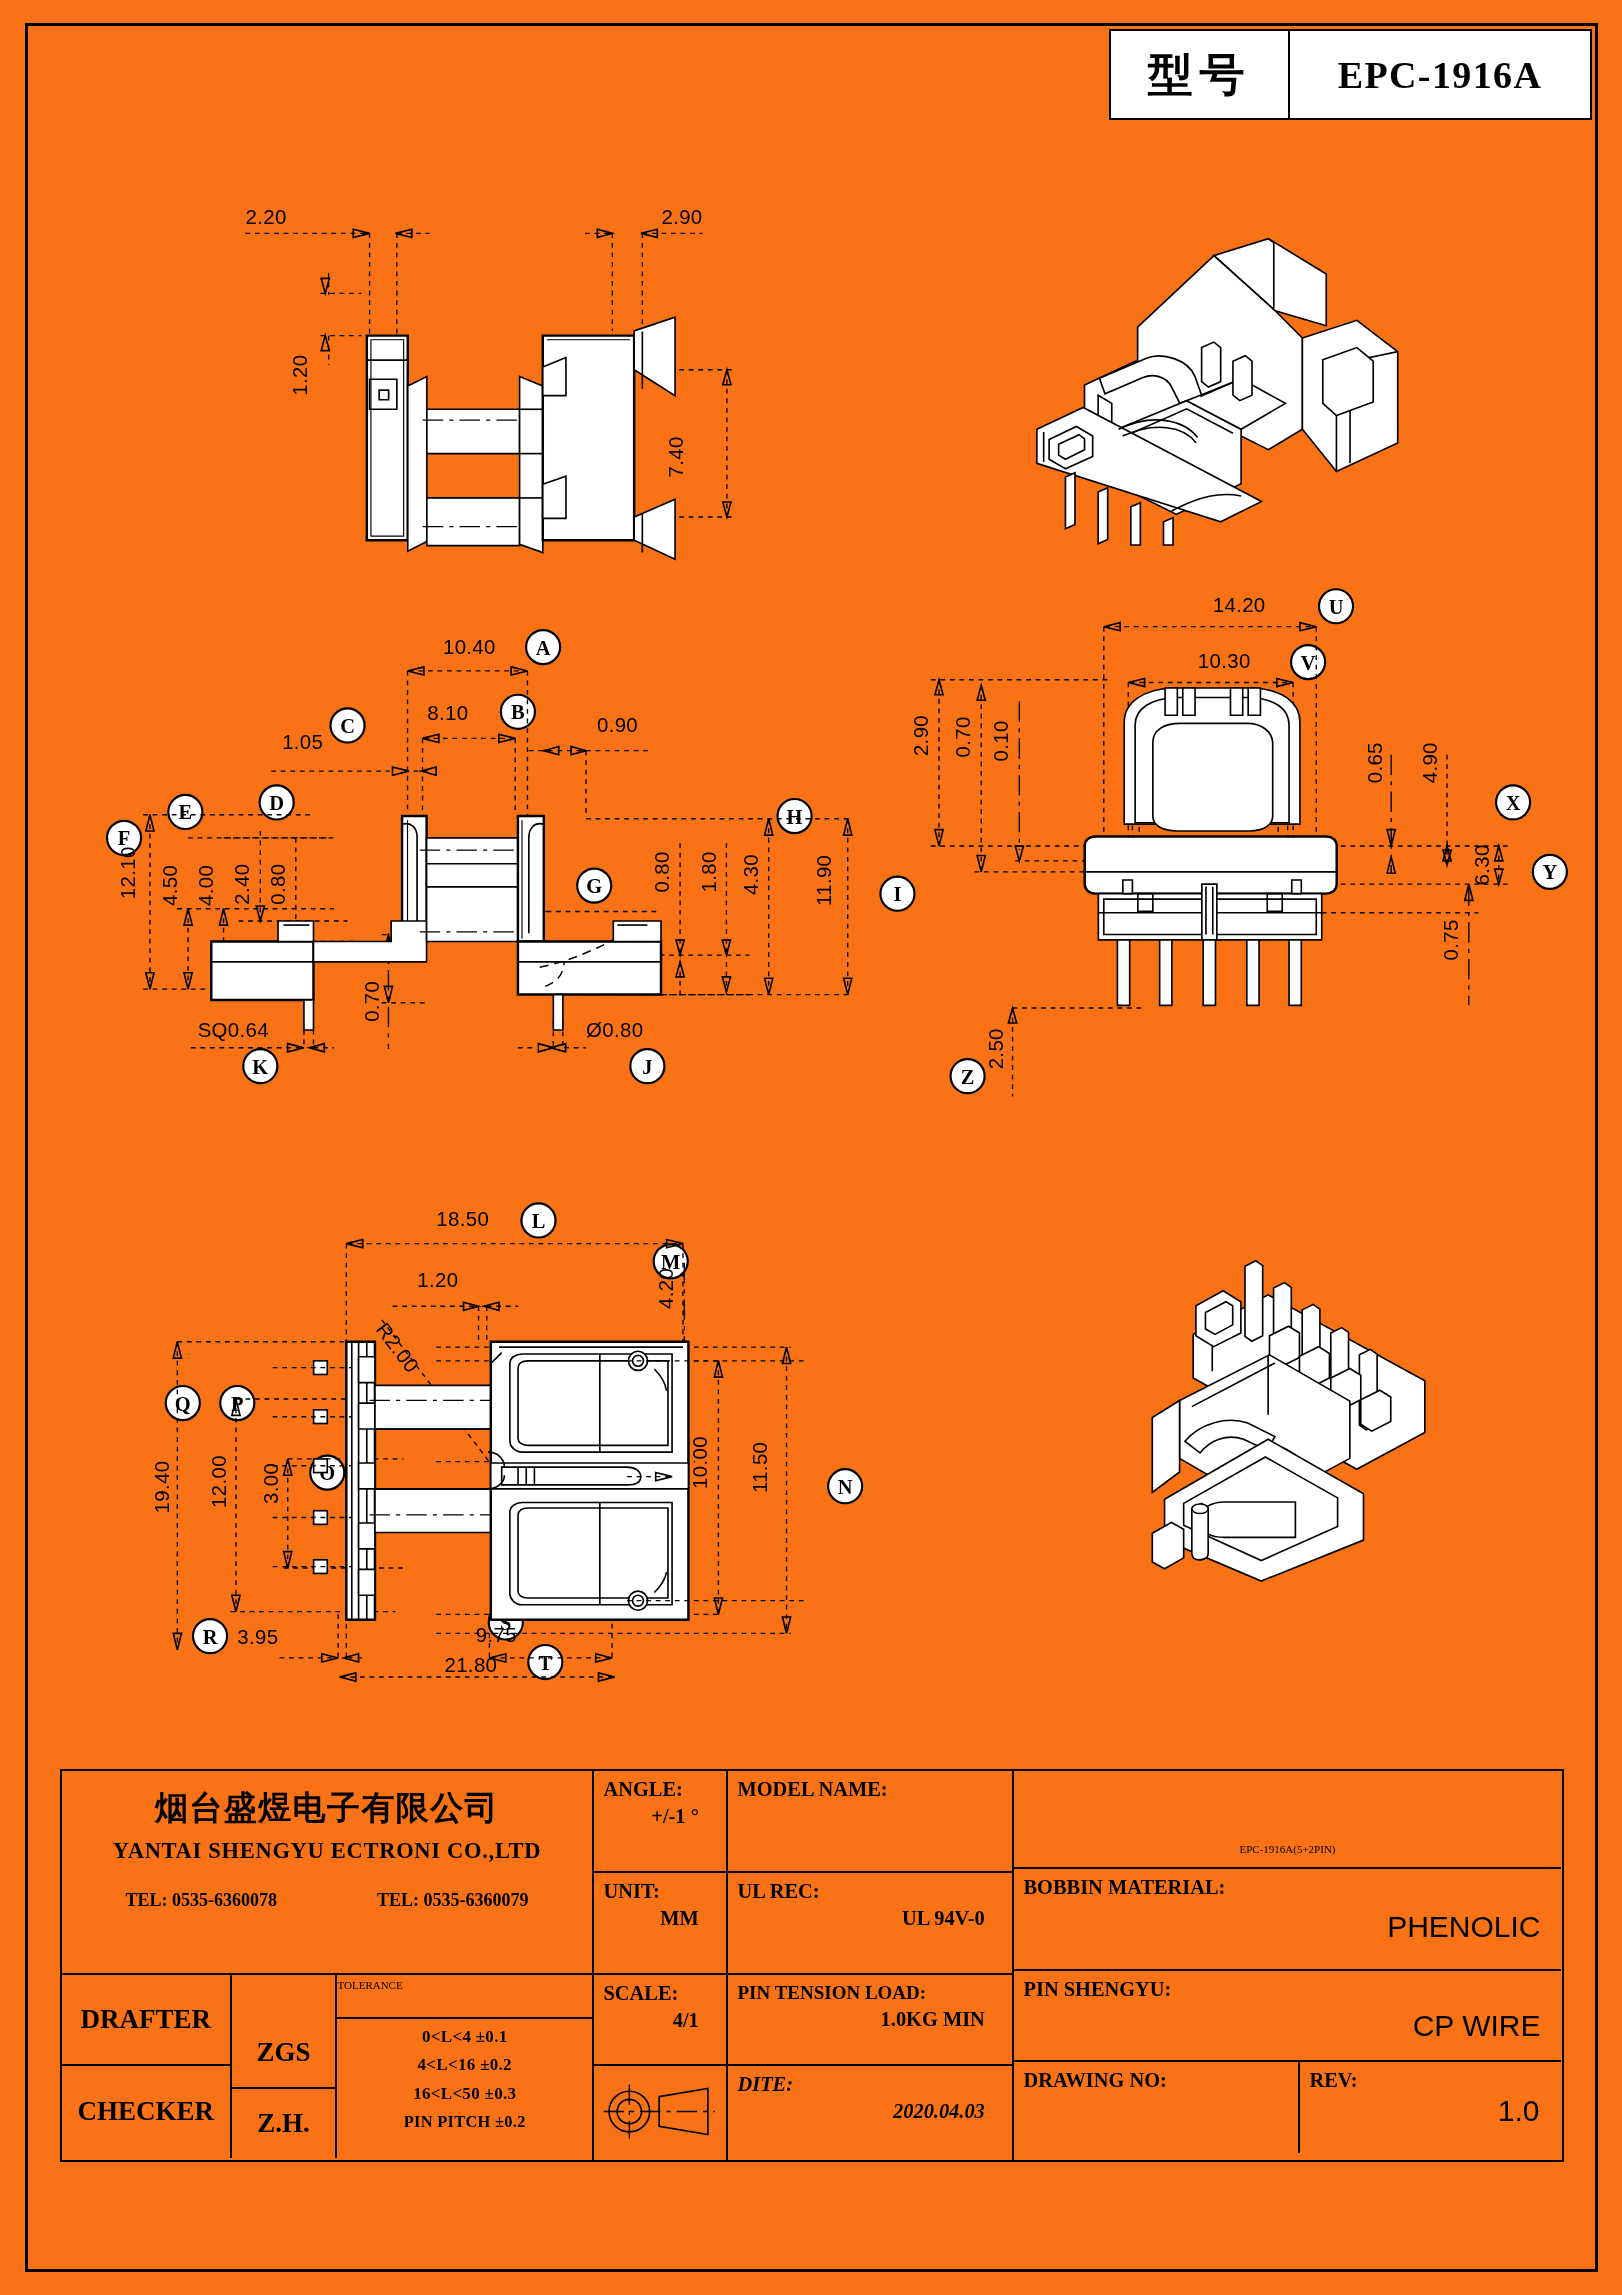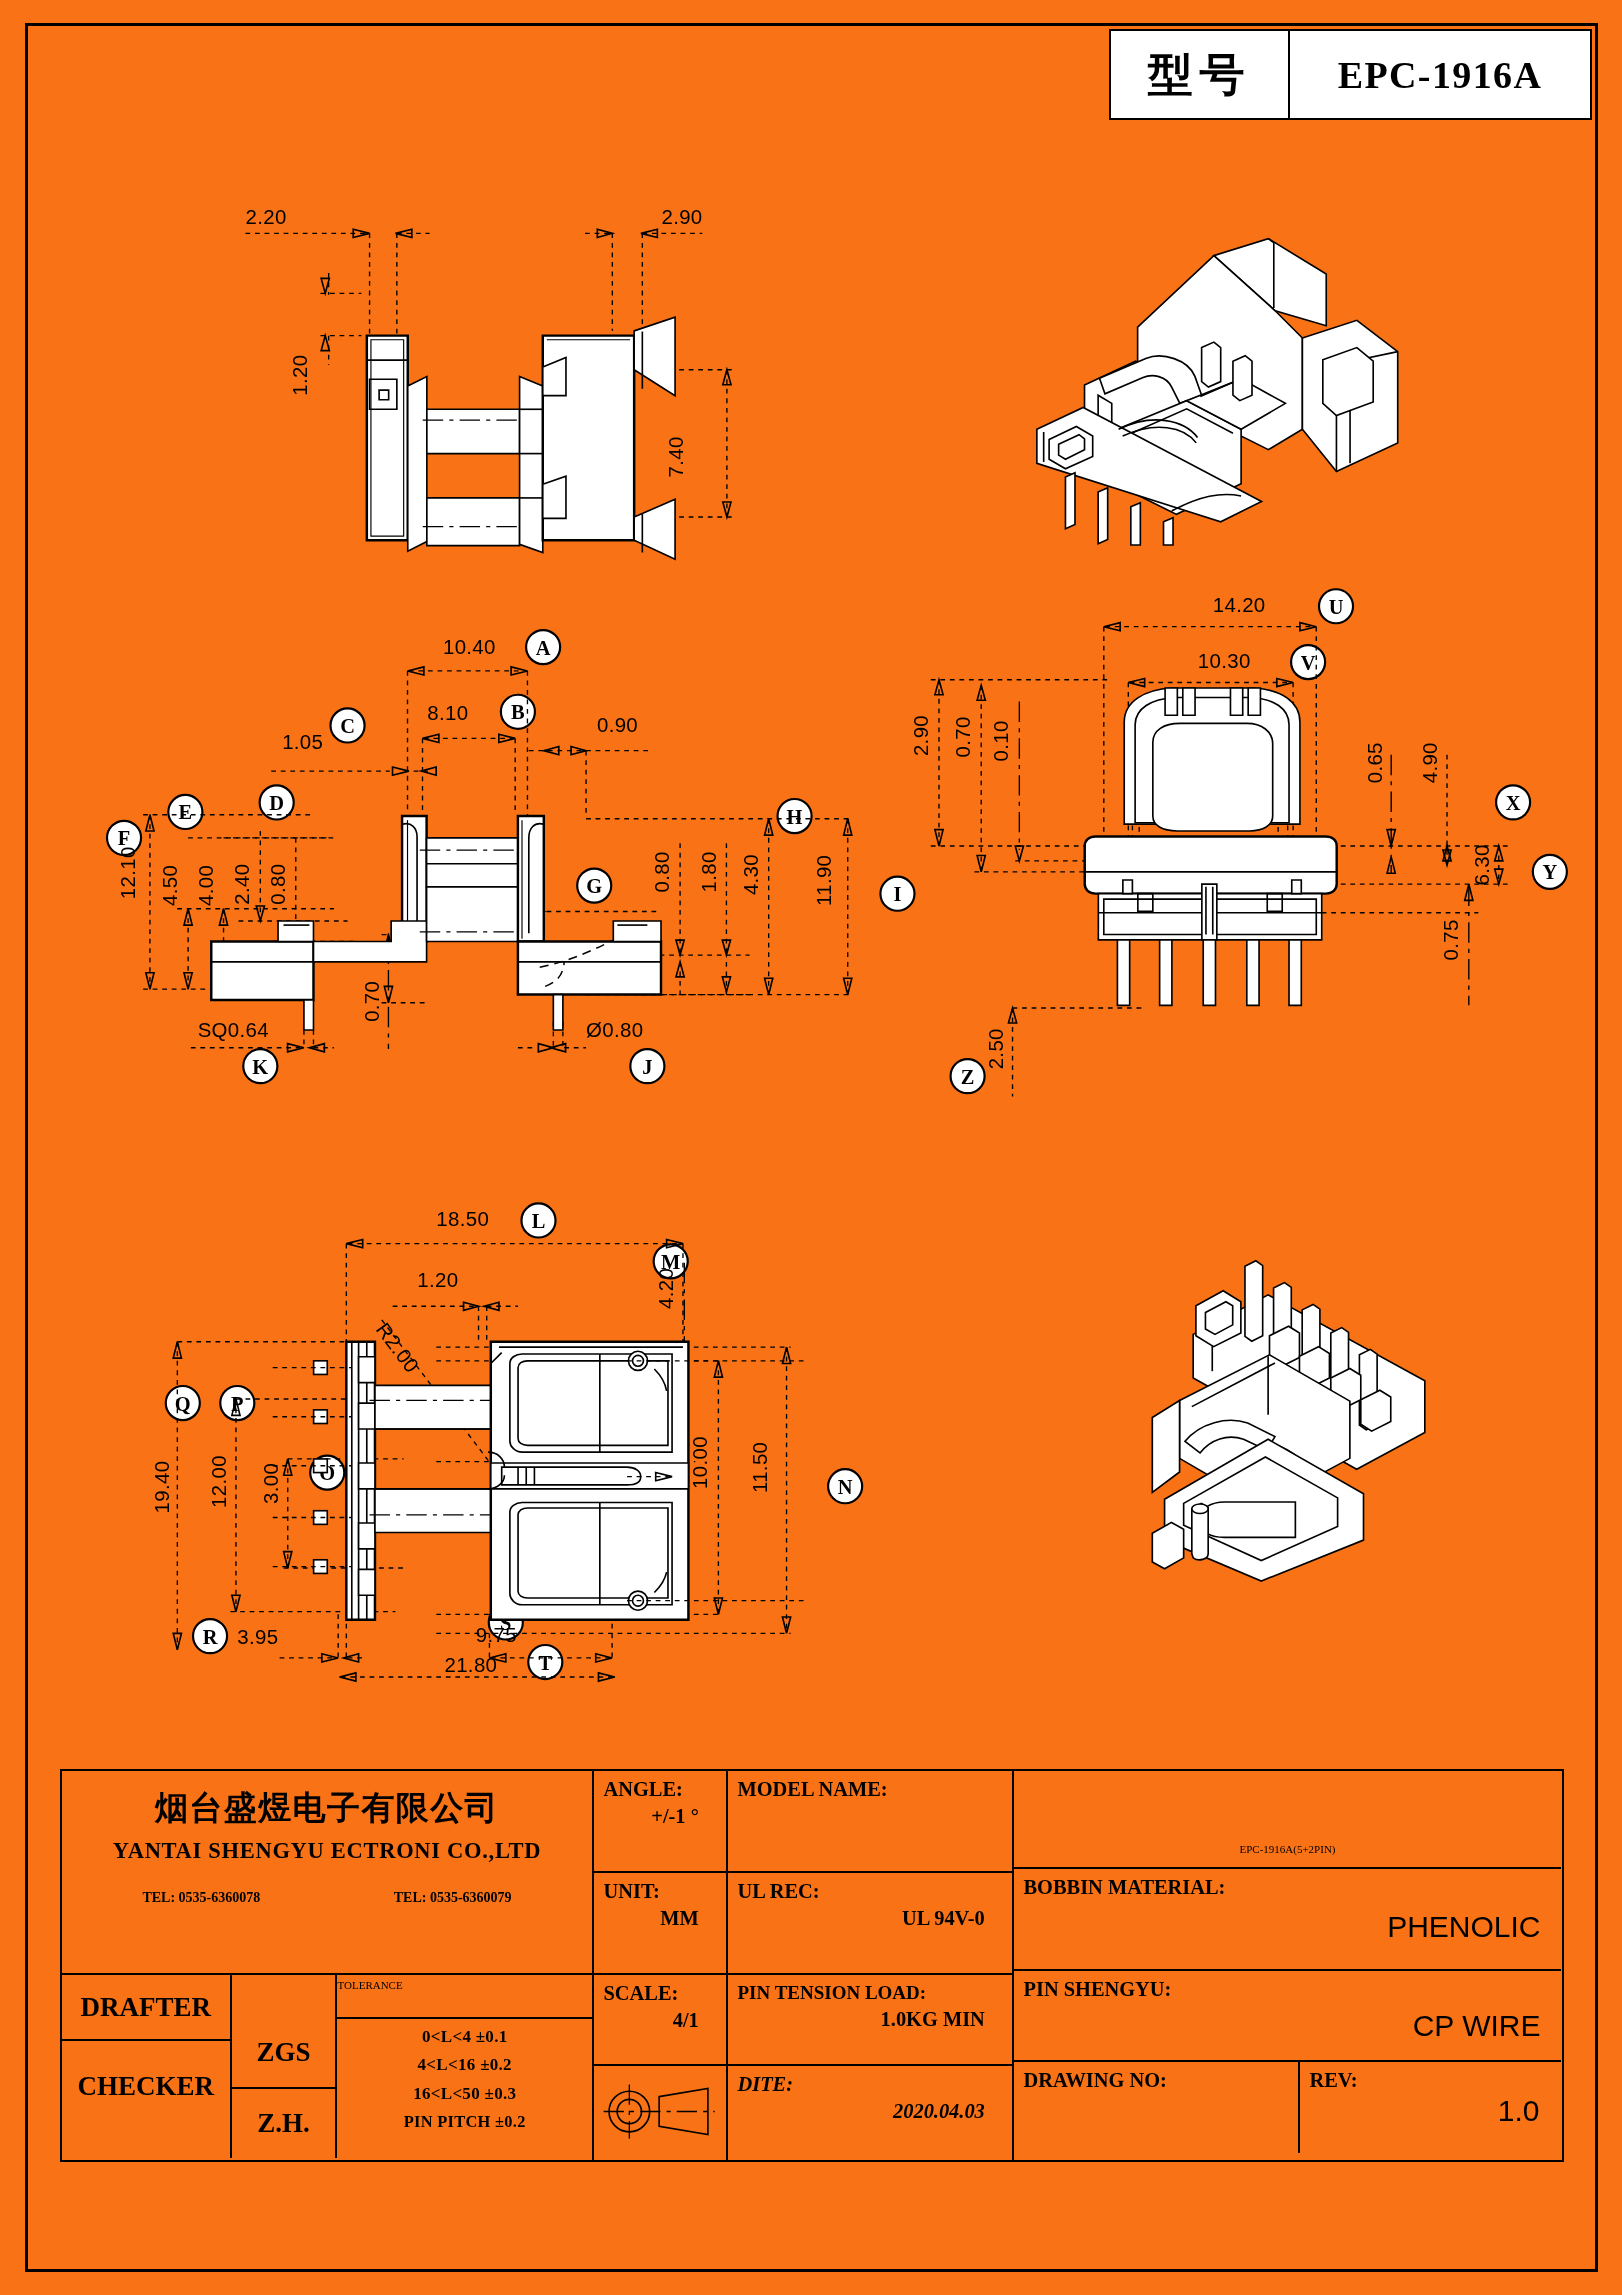--- a/index.html
+++ b/index.html
@@ -31,21 +31,21 @@
 
   
   .tb{position:absolute;left:60px;top:1769px;width:1504px;height:393px;border:2.7px solid #000;box-sizing:border-box;display:flex;}
   .tb .col{display:flex;flex-direction:column;box-sizing:border-box;}
   .bdr-r{border-right:2.7px solid #000;}
   .bdr-b{border-bottom:2.7px solid #000;}
   .rowbox{box-sizing:border-box;position:relative;}
 
   .co-name{font-size:33px;font-weight:700;font-family:"DejaVu Sans",sans-serif;letter-spacing:1.4px;text-align:center;}
   .co-en{font-size:22.5px;font-weight:700;text-align:center;letter-spacing:0.7px;margin-top:6.8px;}
-  .tel-row{display:flex;justify-content:space-around;margin-top:26px;font-size:14px;font-weight:700;text-align:center;}
+  .tel-row{display:flex;justify-content:space-around;margin-top:26px;font-size:18px;font-weight:700;text-align:center;}
 
   .cellpad{padding:6.8px 9.5px;}
   .lab{font-size:20.4px;font-weight:700;display:block;}
   .va{font-size:20.4px;font-weight:700;display:block;text-align:right;padding-right:17.7px;margin-top:4.1px;}
   .va-thin{font-size:30px;font-family:"Liberation Sans",sans-serif;font-weight:400;display:block;text-align:right;padding-right:11px;}
   .centbig{font-size:27px;font-weight:700;display:flex;align-items:center;justify-content:center;height:100%;}
   .tolline{font-size:17px;font-weight:700;text-align:center;letter-spacing:0.3px;}
 </style>
 </head>
 <body>
@@ -733,21 +733,21 @@
       <div class="rowbox bdr-b" style="height:204px;padding:15px 13.6px 0;">
         <div class="co-name">烟台盛煜电子有限公司</div>
         <div class="co-en">YANTAI SHENGYU ECTRONI CO.,LTD</div>
         <div class="tel-row">
           <span>TEL: 0535-6360078</span>
           <span>TEL: 0535-6360079</span>
         </div>
       </div>
       <div class="rowbox" style="height:183px;display:flex;">
         <div class="col bdr-r" style="width:170px;">
-          <div class="rowbox bdr-b centbig" style="height:66px;">DRAFTER</div>
+          <div class="rowbox bdr-b centbig" style="height:91px;">DRAFTER</div>
           <div class="rowbox centbig" style="height:91px;">CHECKER</div>
         </div>
         <div class="col bdr-r" style="width:106px;">
           <div class="rowbox bdr-b centbig" style="height:91px;margin-top:44px;">ZGS</div>
           <div class="rowbox centbig" style="height:91px;">Z.H.</div>
         </div>
         <div class="col" style="width:255px;">
           <div class="rowbox bdr-b" style="height:44px;padding-top:4.1px;">TOLERANCE</div>
           <div class="rowbox" style="height:139px;padding-top:8.2px;">
             <div class="tolline">0&lt;L&lt;4    ±0.1</div>

